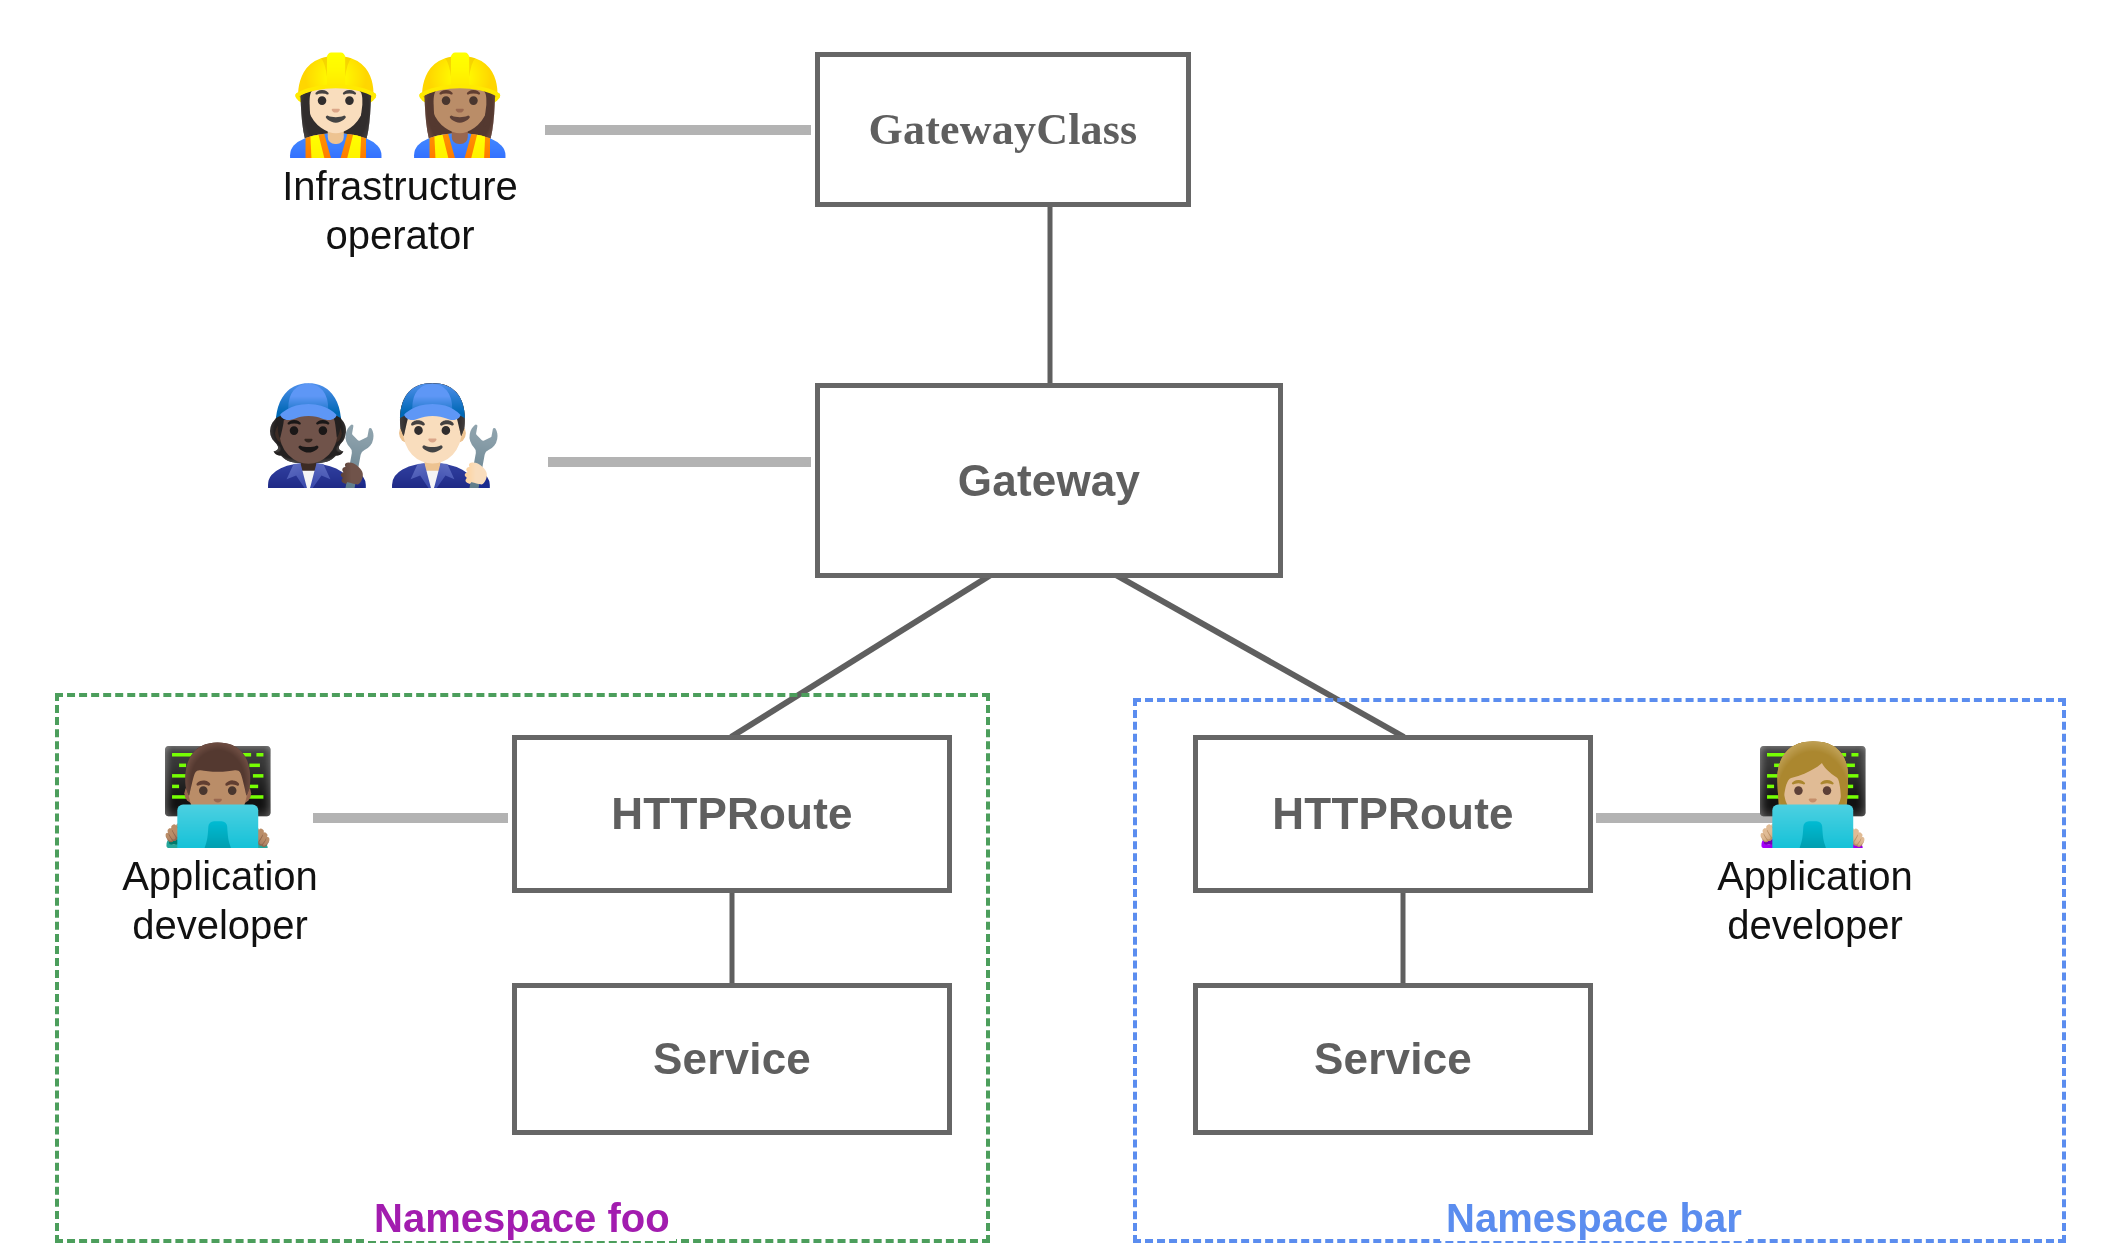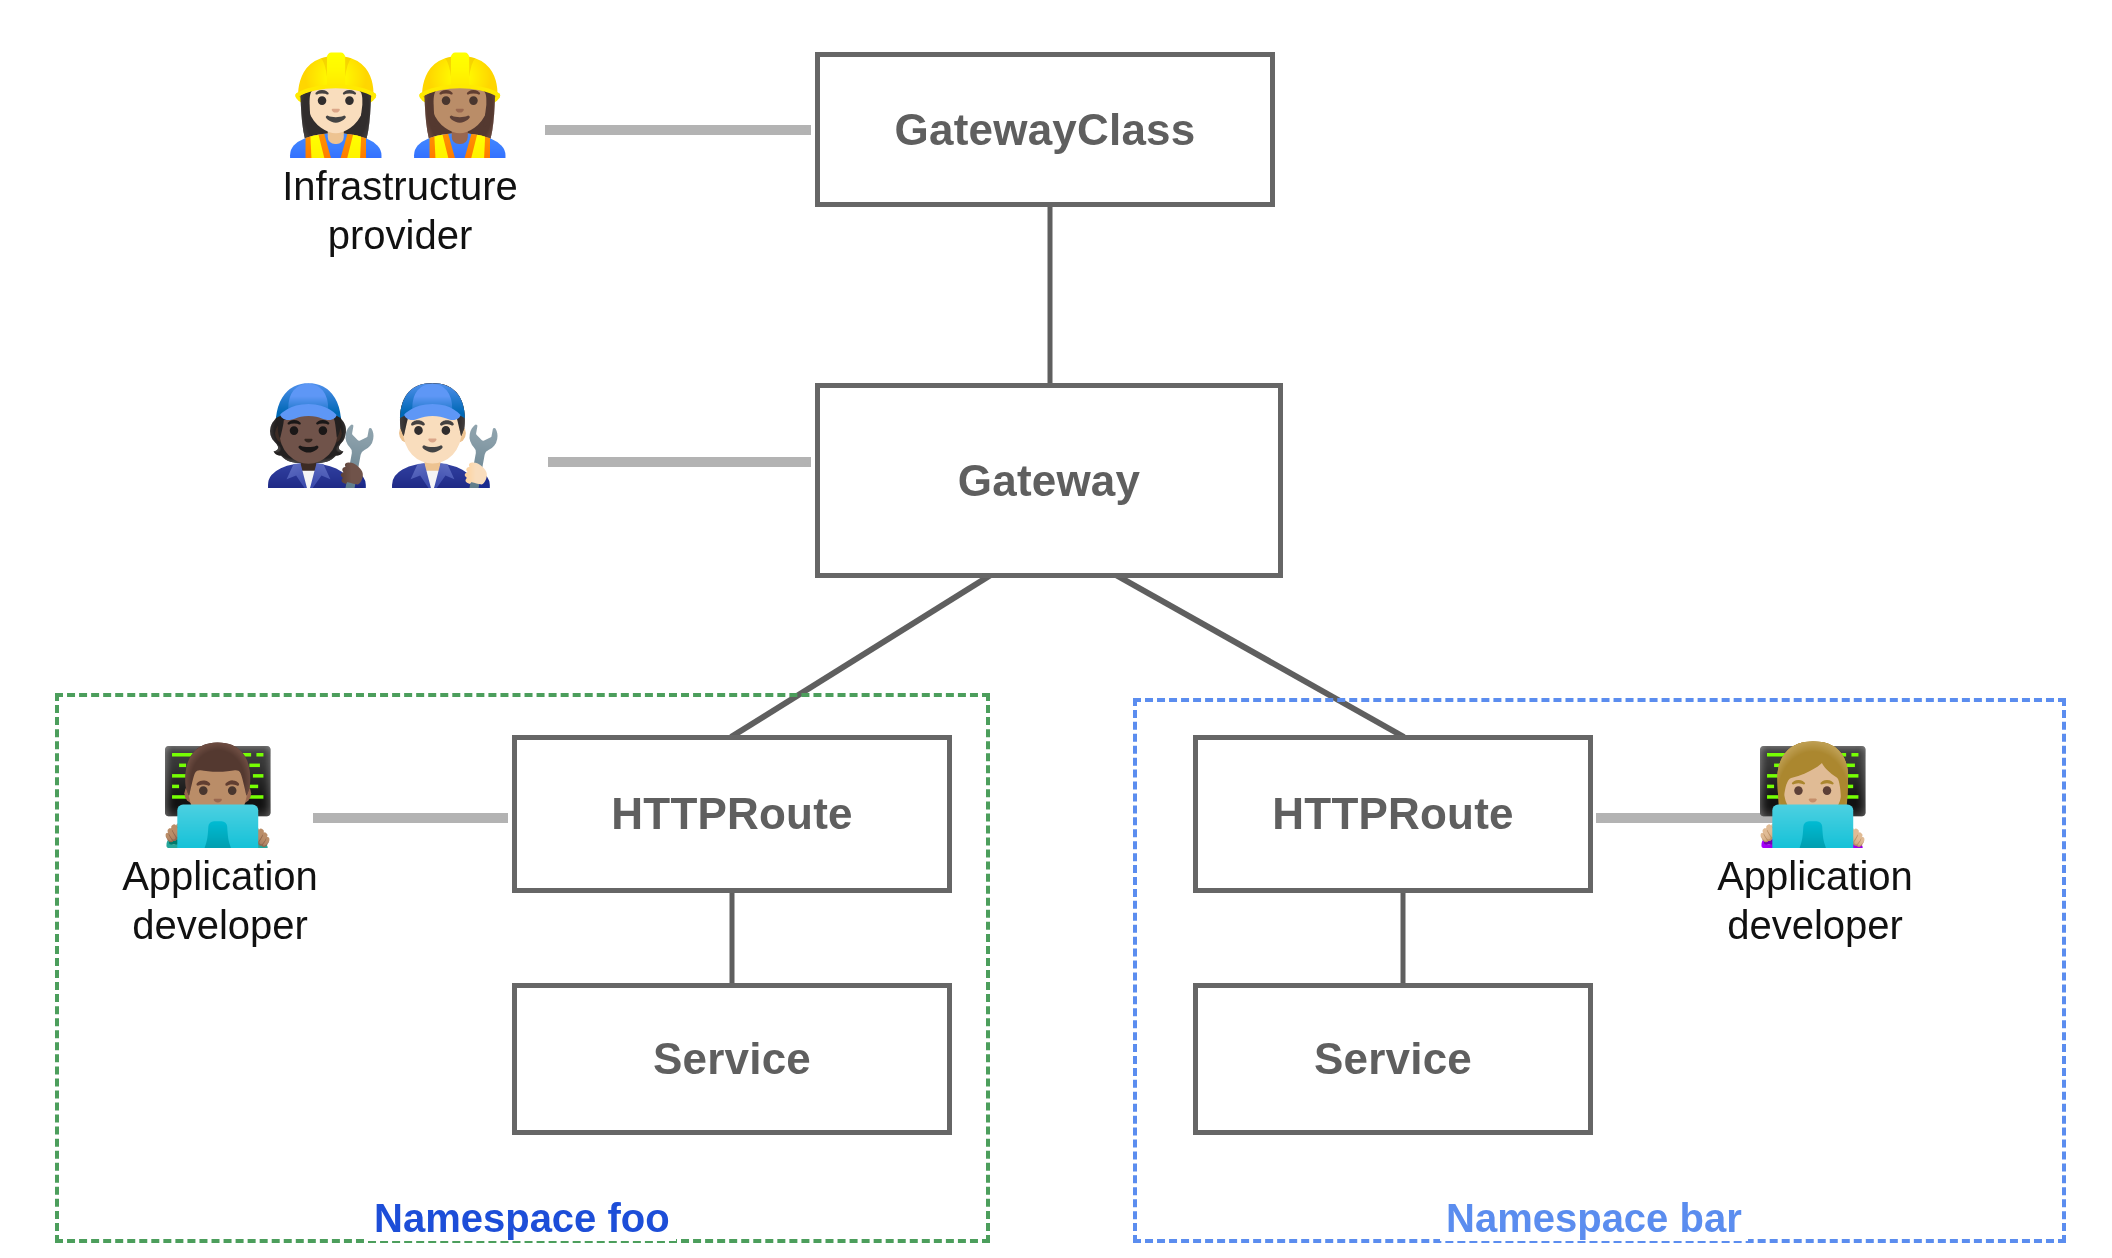--- a/index.html
+++ b/index.html
@@ -58,21 +58,21 @@
   }
   .ns-label {
     position: absolute;
     font-size: 40px;
     font-weight: bold;
     white-space: nowrap;
     z-index: 4;
     background: #ffffff;
     padding: 0 6px;
   }
-  .ns-label-foo { color: #1d4ed8; }
+  .ns-label-foo { color: #a21caf; }
   .ns-label-bar { color: #5b8def; }
   .persona {
     position: absolute;
     z-index: 4;
     text-align: center;
   }
   .persona-emojis {
     font-size: 96px;
     line-height: 1.05;
     white-space: nowrap;
@@ -116,21 +116,21 @@
 
     <line x1="1808" y1="818" x2="1596" y2="818" stroke="#b3b3b3" stroke-width="10" marker-end="url(#arrowhead)"></line>
   </svg>
 
   <div class="ns-box ns-foo" style="left:55px; top:693px; width:935px; height:550px;"></div>
   <div class="ns-label ns-label-foo" style="left:368px; top:1196px;">Namespace foo</div>
 
   <div class="ns-box ns-bar" style="left:1133px; top:698px; width:933px; height:545px;"></div>
   <div class="ns-label ns-label-bar" style="left:1440px; top:1196px;">Namespace bar</div>
 
-  <div class="node-box" style="left:815px; top:52px; width:460px; height:155px;">
+  <div class="node-box" style="left:815px; top:52px; width:376px; height:155px;font-family:Liberation Serif, serif;">
     <span class="node-label">GatewayClass</span>
   </div>
 
   <div class="node-box" style="left:815px; top:383px; width:468px; height:195px;">
     <span class="node-label">Gateway</span>
   </div>
 
   <div class="node-box" style="left:512px; top:735px; width:440px; height:158px;">
     <span class="node-label">HTTPRoute</span>
   </div>
@@ -143,21 +143,21 @@
     <span class="node-label">HTTPRoute</span>
   </div>
 
   <div class="node-box" style="left:1193px; top:983px; width:400px; height:152px;">
     <span class="node-label">Service</span>
   </div>
 
   <div class="persona" style="left:230px; top:55px; width:340px;">
     <div class="persona-emojis">👷🏻‍♀️👷🏽‍♀️</div>
     <div class="persona-caption">Infrastructure
-provider</div>
+operator</div>
   </div>
 
   <div class="persona" style="left:215px; top:385px; width:340px;">
     <div class="persona-emojis">🧑🏿‍🔧👨🏻‍🔧</div>
   </div>
 
   <div class="persona" style="left:95px; top:745px; width:250px;">
     <div class="persona-emojis">👨🏽‍💻</div>
     <div class="persona-caption">Application
 developer</div>

